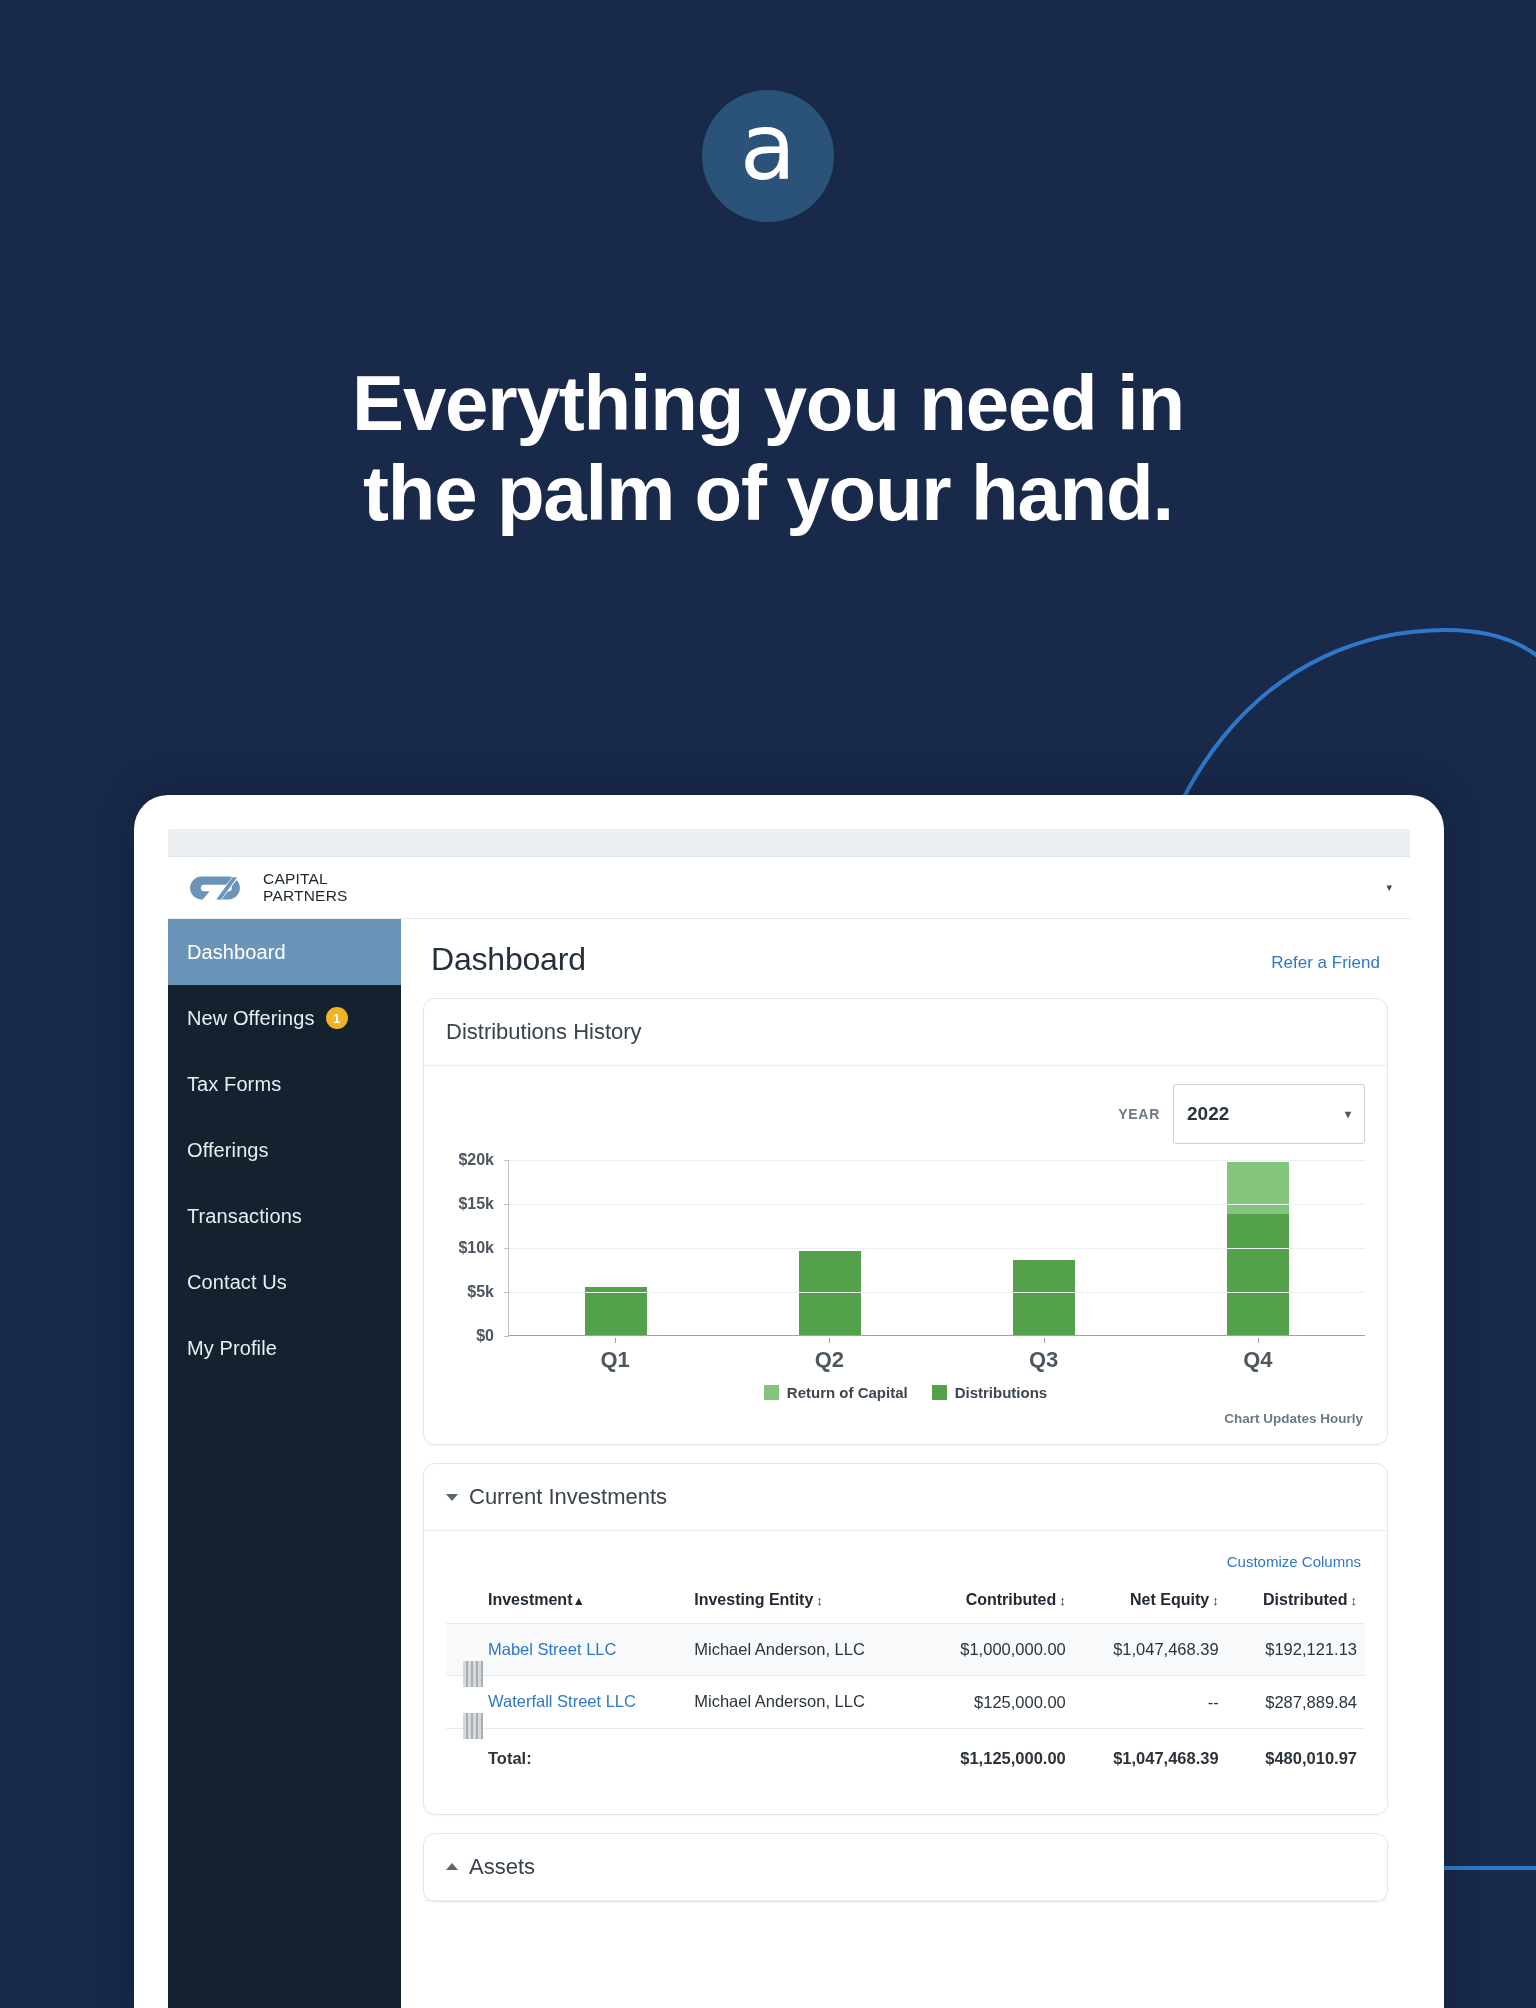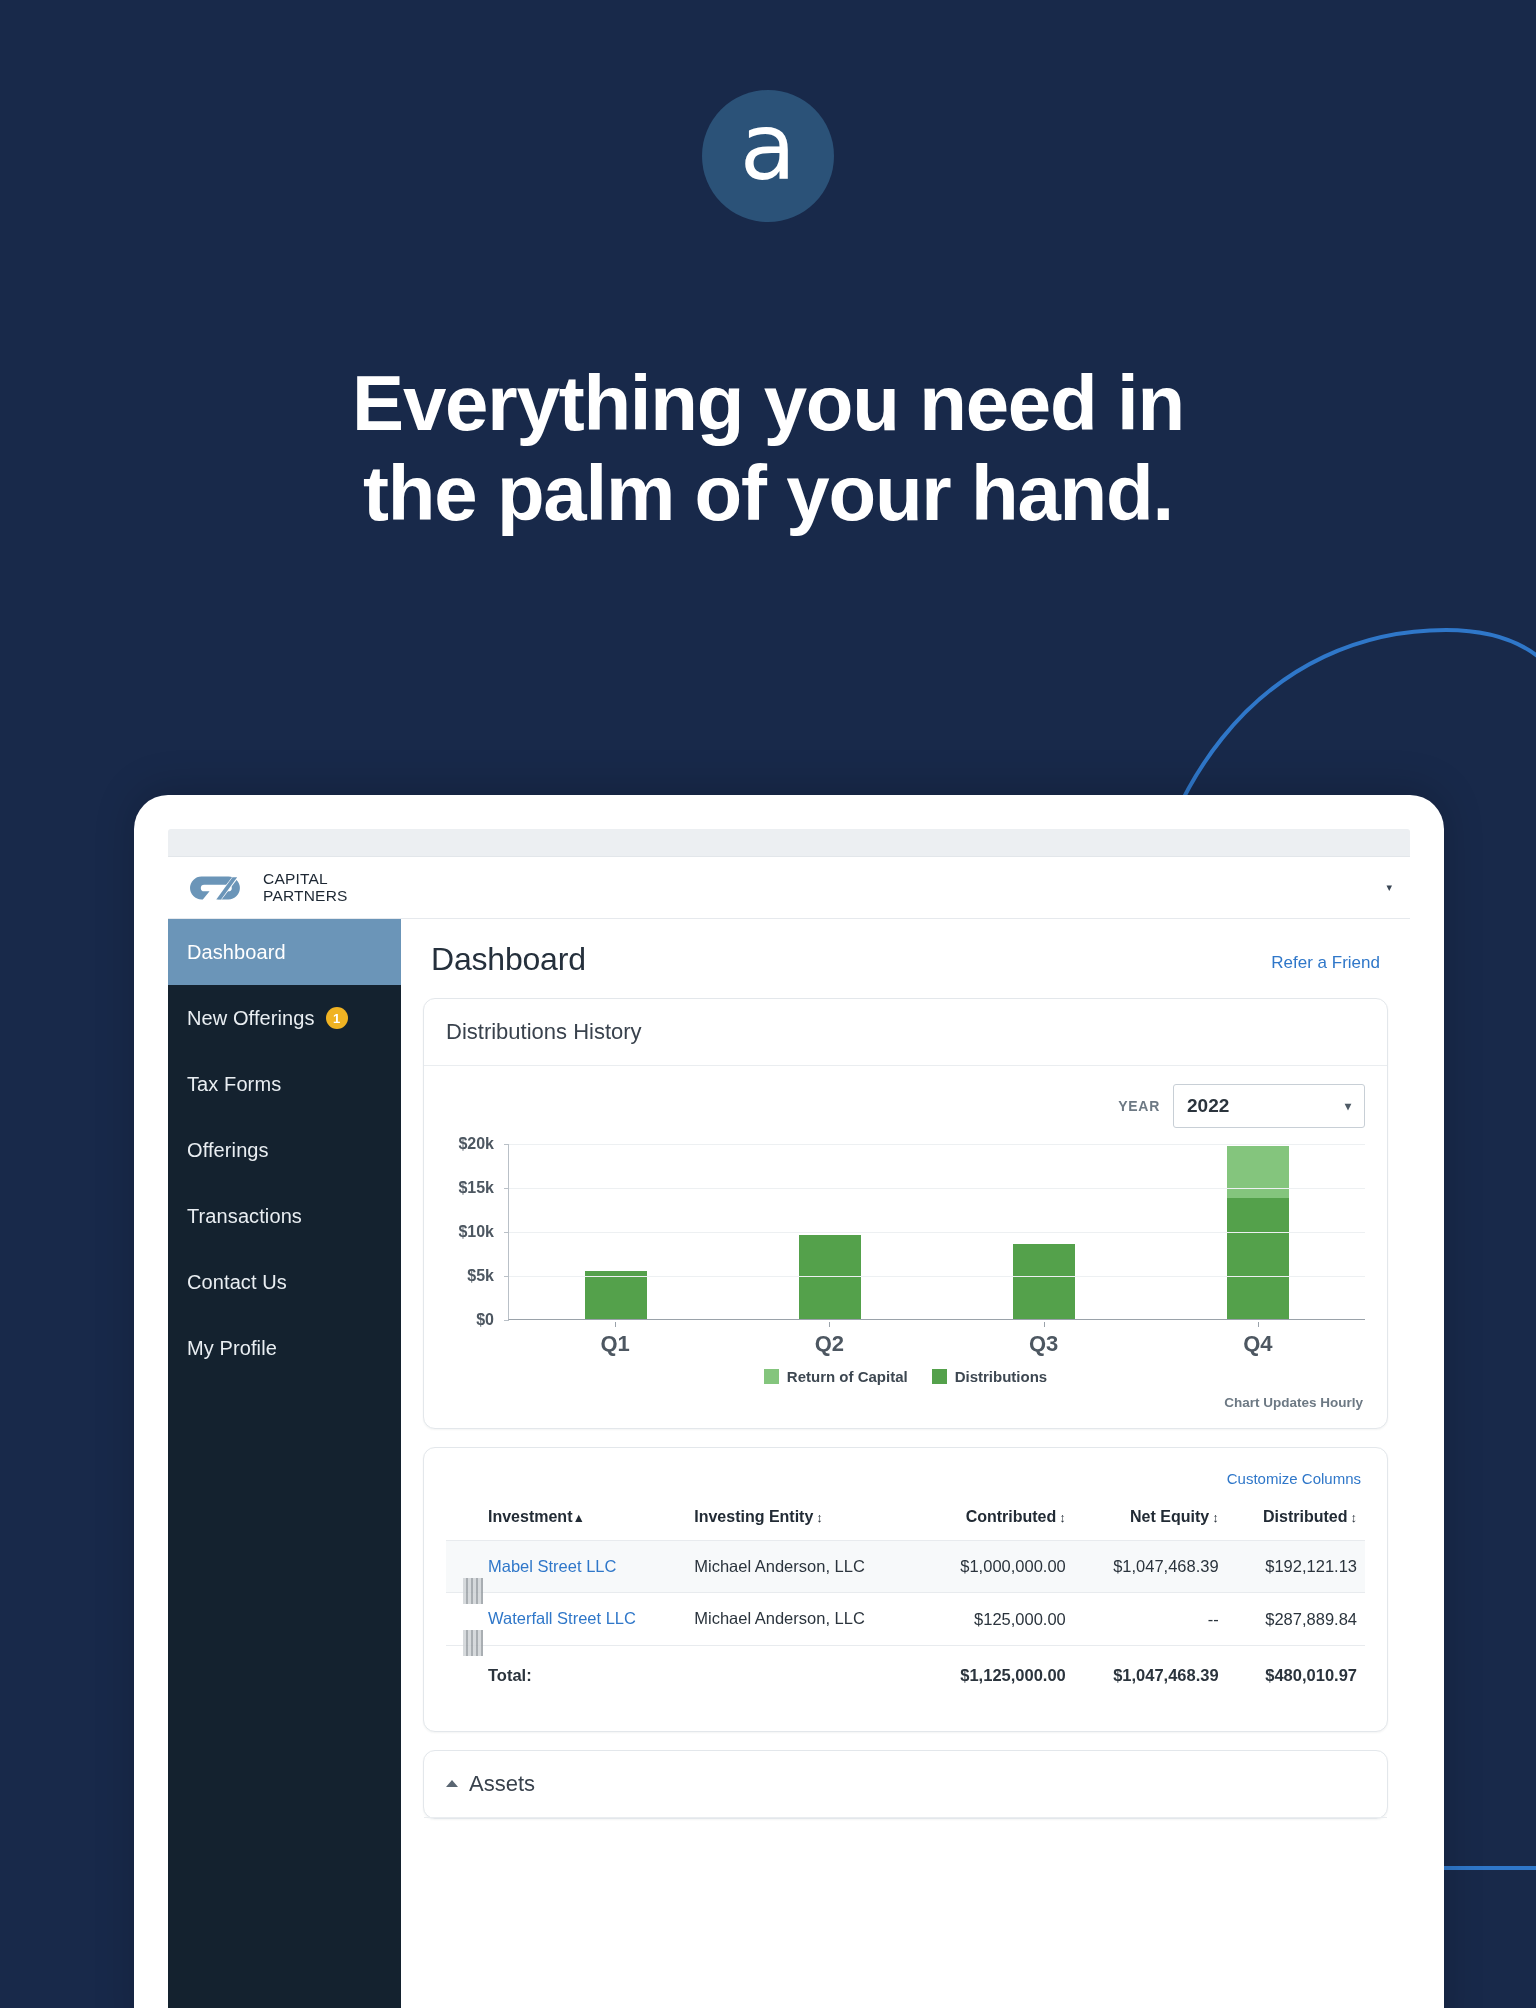--- a/index.html
+++ b/index.html
@@ -109,21 +109,21 @@
   .caret-up {
     width: 0; height: 0; border-left: 6px solid transparent;
     border-right: 6px solid transparent; border-bottom: 7px solid #5a6672;
   }
 
   
   .chart-body { padding: 18px 22px 14px 22px; font-weight: bold; }
   .year-row { display: flex; align-items: center; justify-content: flex-end; gap: 13px; }
   .year-label { font-size: 14px; color: #6d7984; letter-spacing: .7px; }
   .year-select {
-    width: 192px; height: 44px; border: 1px solid #c8cfd6; border-radius: 3px;
+    width: 192px; height: 60px; border: 1px solid #c8cfd6; border-radius: 3px;
     background: #ffffff; display: flex; align-items: center;
     padding: 0 13px; font-size: 19px; color: #2b343d;
   }
   .year-select .sel-caret { margin-left: auto; color: #4f5b66; font-size: 12px; }
 
   .plot-wrap { position: relative; margin-top: 16px; height: 212px; }
   .y-axis {
     position: absolute; left: 0; top: 0; width: 56px; height: 176px;
   }
   .y-tick {
@@ -324,20 +324,24 @@
                 <div class="legend-item">
                   <span class="swatch" style="background: rgb(84, 161, 75);"></span>
                   <span>Distributions</span>
                 </div>
               </div>
             <div class="chart-note">Chart Updates Hourly</div>
           </div>
         </section>
 
         <section class="card">
+          <div class="card-head collapsible">
+            <span class="caret-down"></span>
+            <span>Current Investments</span>
+          </div>
           <div class="table-body">
             <div class="customize-row">
               <a class="customize-link">Customize Columns</a>
             </div>
             <table>
               <thead>
                 <tr>
                   <th class="left" style="width:34px"></th>
                   <th class="left">
                     <span>Investment</span><span class="sort-ico">▴</span>

